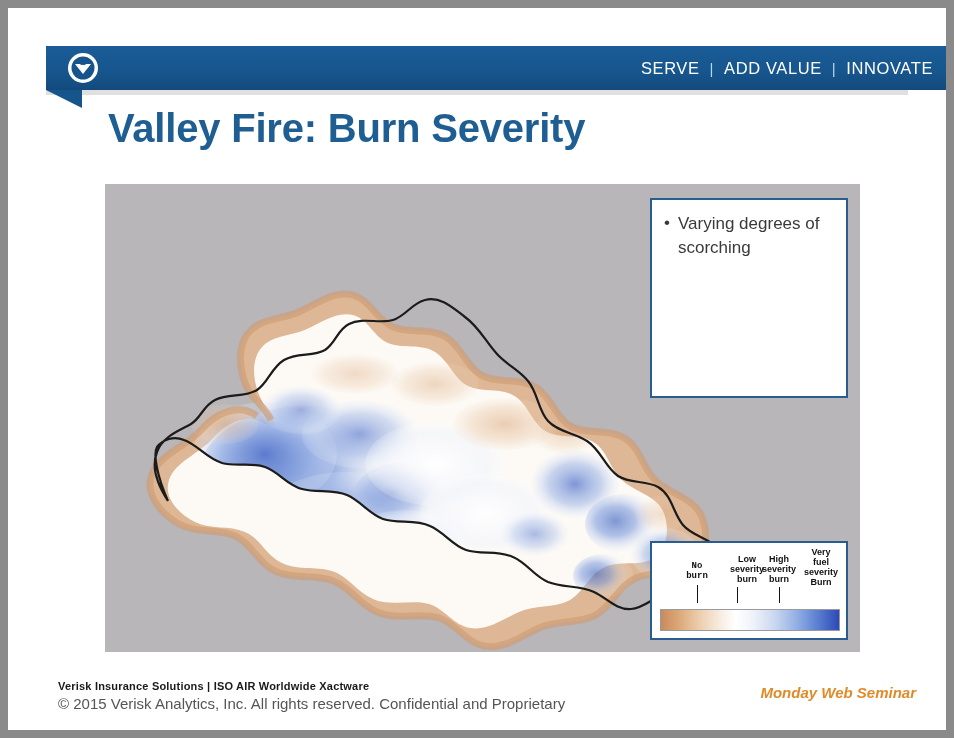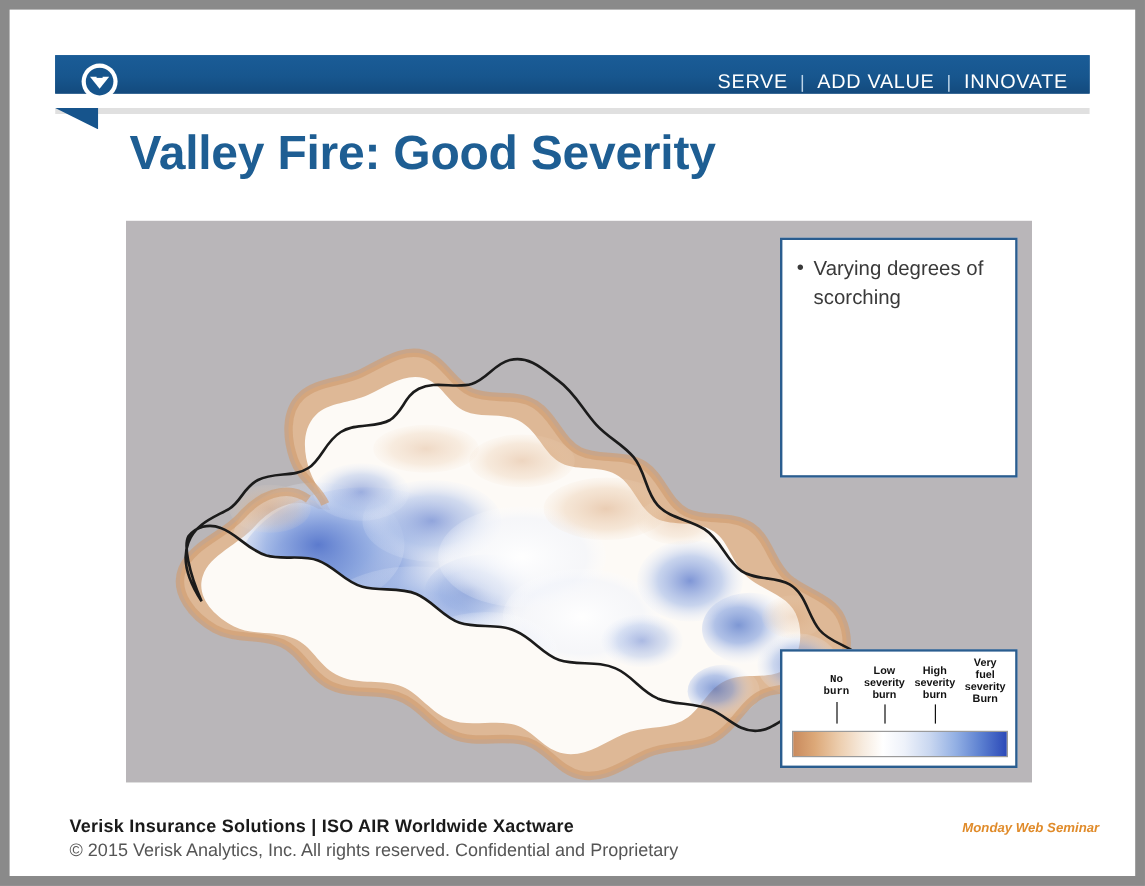--- a/index.html
+++ b/index.html
@@ -22,22 +22,23 @@
     background: #ffffff;
     overflow: hidden;
   }
 
   
   .header-band {
     position: absolute;
     left: 38px;
     top: 38px;
     width: 862px;
-    height: 32px;
+    height: 44px;
     background: #16548c;
+    padding-left: 43px;
   }
   .header-band-inner {
     position: absolute;
     inset: 0;
     background: linear-gradient(180deg, #1a5c97 0%, #17568e 55%, #134a7d 100%);
   }
   .header-tail {
     position: absolute;
     left: 38px;
     top: 82px;
@@ -205,39 +206,39 @@
   }
 
   
   .footer-left {
     position: absolute;
     left: 50px;
     top: 672px;
     color: #1a1a1a;
   }
   .footer-brands {
-    font-size: 15px;
+    font-size: 11px;
     font-weight: bold;
     letter-spacing: 0.2px;
   }
   .footer-brands .pipe {
     font-weight: bold;
     color: #1a1a1a;
   }
   .footer-copy {
     margin-top: 3px;
     font-size: 15px;
     color: #555555;
   }
   .footer-right {
     position: absolute;
     right: 30px;
     top: 676px;
     color: #e08b2a;
-    font-size: 11px;
+    font-size: 15px;
     font-weight: bold;
     font-style: italic;
   }
 </style>
 </head>
 <body>
 
 <div class="slide">
 
   <div class="header-band">
@@ -253,21 +254,21 @@
       <span>SERVE</span>
       <span class="sep">|</span>
       <span>ADD VALUE</span>
       <span class="sep">|</span>
       <span>INNOVATE</span>
     </div>
   </div>
   <div class="header-tail-shadow"></div>
   <div class="header-tail"></div>
 
-  <div class="slide-title">Valley Fire: Good Severity</div>
+  <div class="slide-title">Valley Fire: Burn Severity</div>
 
   <div class="figure">
 
     <div class="map-layer">
       <svg class="map-svg" width="755" height="468" viewBox="0 0 755 468" aria-hidden="true">
         <defs>
 
           <radialGradient id="gBlueA" cx="38%" cy="45%" r="55%">
             <stop offset="0%" stop-color="#4a6fc6" stop-opacity="0.95"></stop>
             <stop offset="45%" stop-color="#7e9cdd" stop-opacity="0.8"></stop>
@@ -488,21 +489,21 @@
         <li>Varying degrees of scorching</li>
       </ul>
     </div>
 
     <div class="legend">
       <div class="legend-labels">
         <div class="legend-label" style="left:24px; top:18px; width:42px;font-family:Liberation Mono, monospace;">No
 burn</div>
         <div class="legend-tick" style="left:45px; top:42px; height:18px;"></div>
 
-        <div class="legend-label" style="left:62px; top:11px; width:46px;">Low
+        <div class="legend-label" style="left:72px; top:11px; width:46px;">Low
 severity
 burn</div>
         <div class="legend-tick" style="left:85px; top:44px; height:16px;"></div>
 
         <div class="legend-label" style="left:104px; top:11px; width:46px;">High
 severity
 burn</div>
         <div class="legend-tick" style="left:127px; top:44px; height:16px;"></div>
 
         <div class="legend-label" style="left:146px; top:4px; width:46px;">Very

